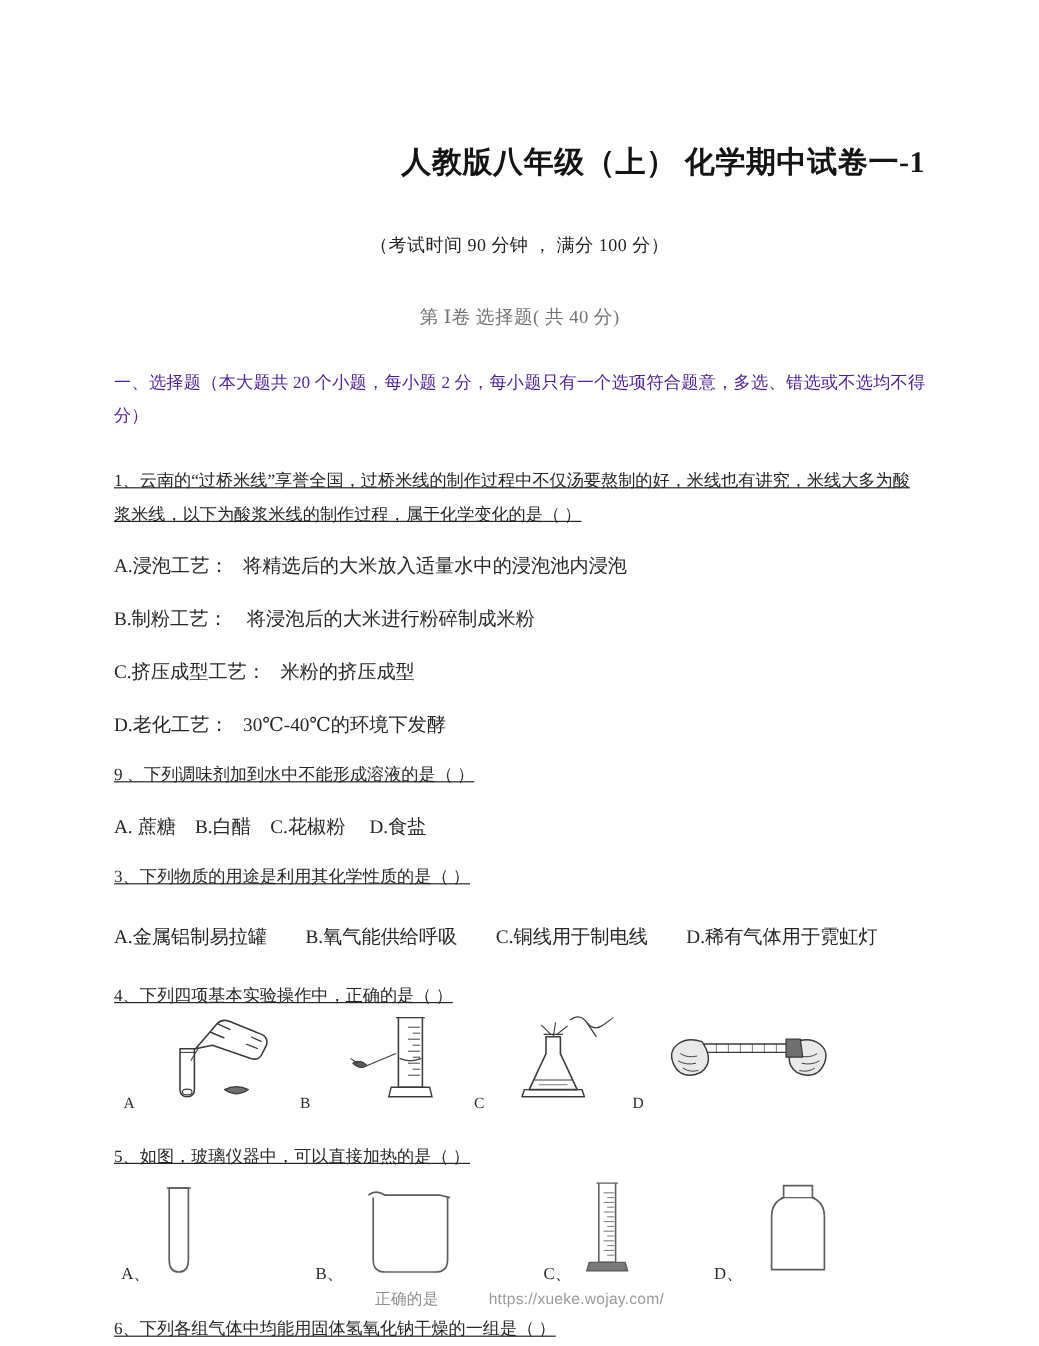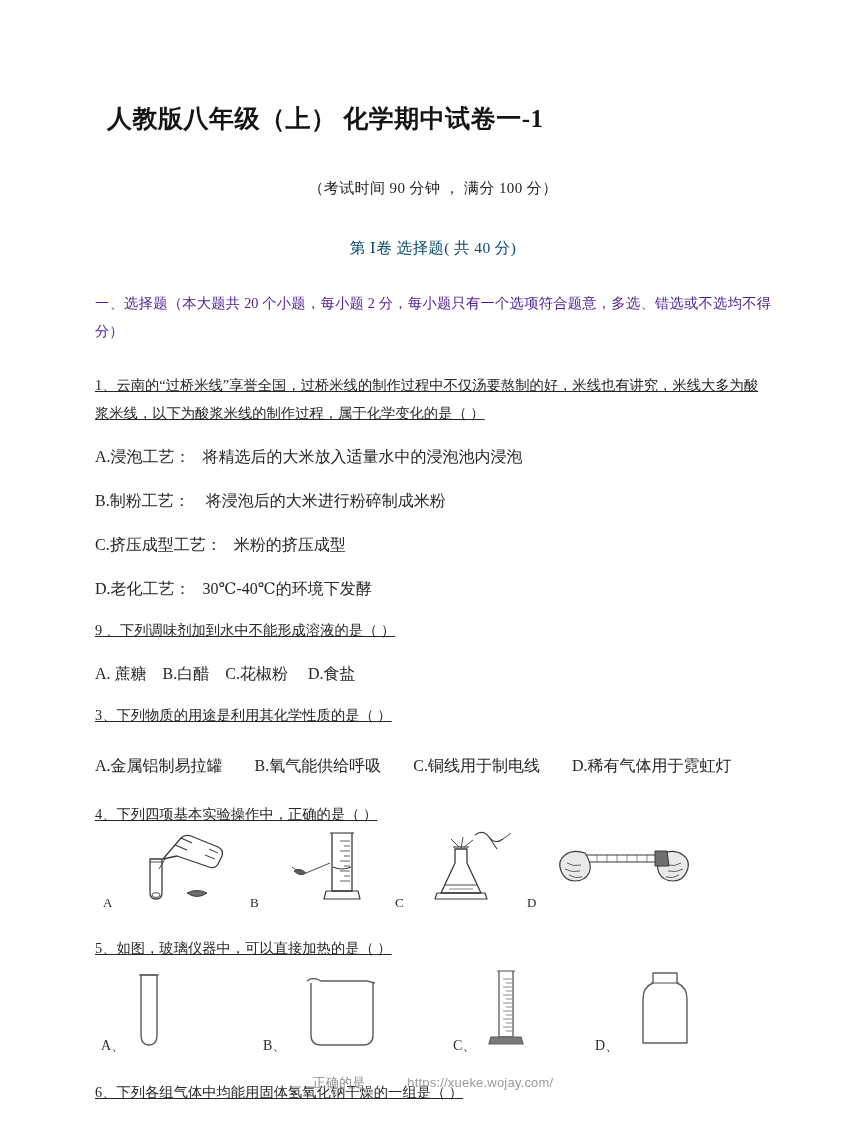--- a/index.html
+++ b/index.html
@@ -22,42 +22,42 @@
   }
   .content {
     position: absolute;
     left: 95px;
     top: 0;
     width: 676px;
   }
 
   
   .doc-title {
-    text-align: left;
+    text-align: right;
     font-size: 25px;
     font-weight: bold;
     letter-spacing: 0.5px;
-    margin: 12px;
-    padding-top: 90px;
+    margin: 0;
+    padding-top: 118px;
     color: #141414;
   }
   .doc-subtitle {
     text-align: center;
     font-size: 15px;
     margin: 15px;
     padding-top: 29px;
     color: #232323;
     letter-spacing: 0.4px;
   }
   .doc-section-head {
     text-align: center;
     font-size: 15.5px;
     margin: 0;
     padding-top: 25px;
-    color: #0c4a6e;
+    color: #737373;
     letter-spacing: 0.4px;
   }
 
   
   .para {
     font-size: 14.3px;
     line-height: 1.95;
     margin: 0;
     color: #4c1d95;
     text-align: justify;

